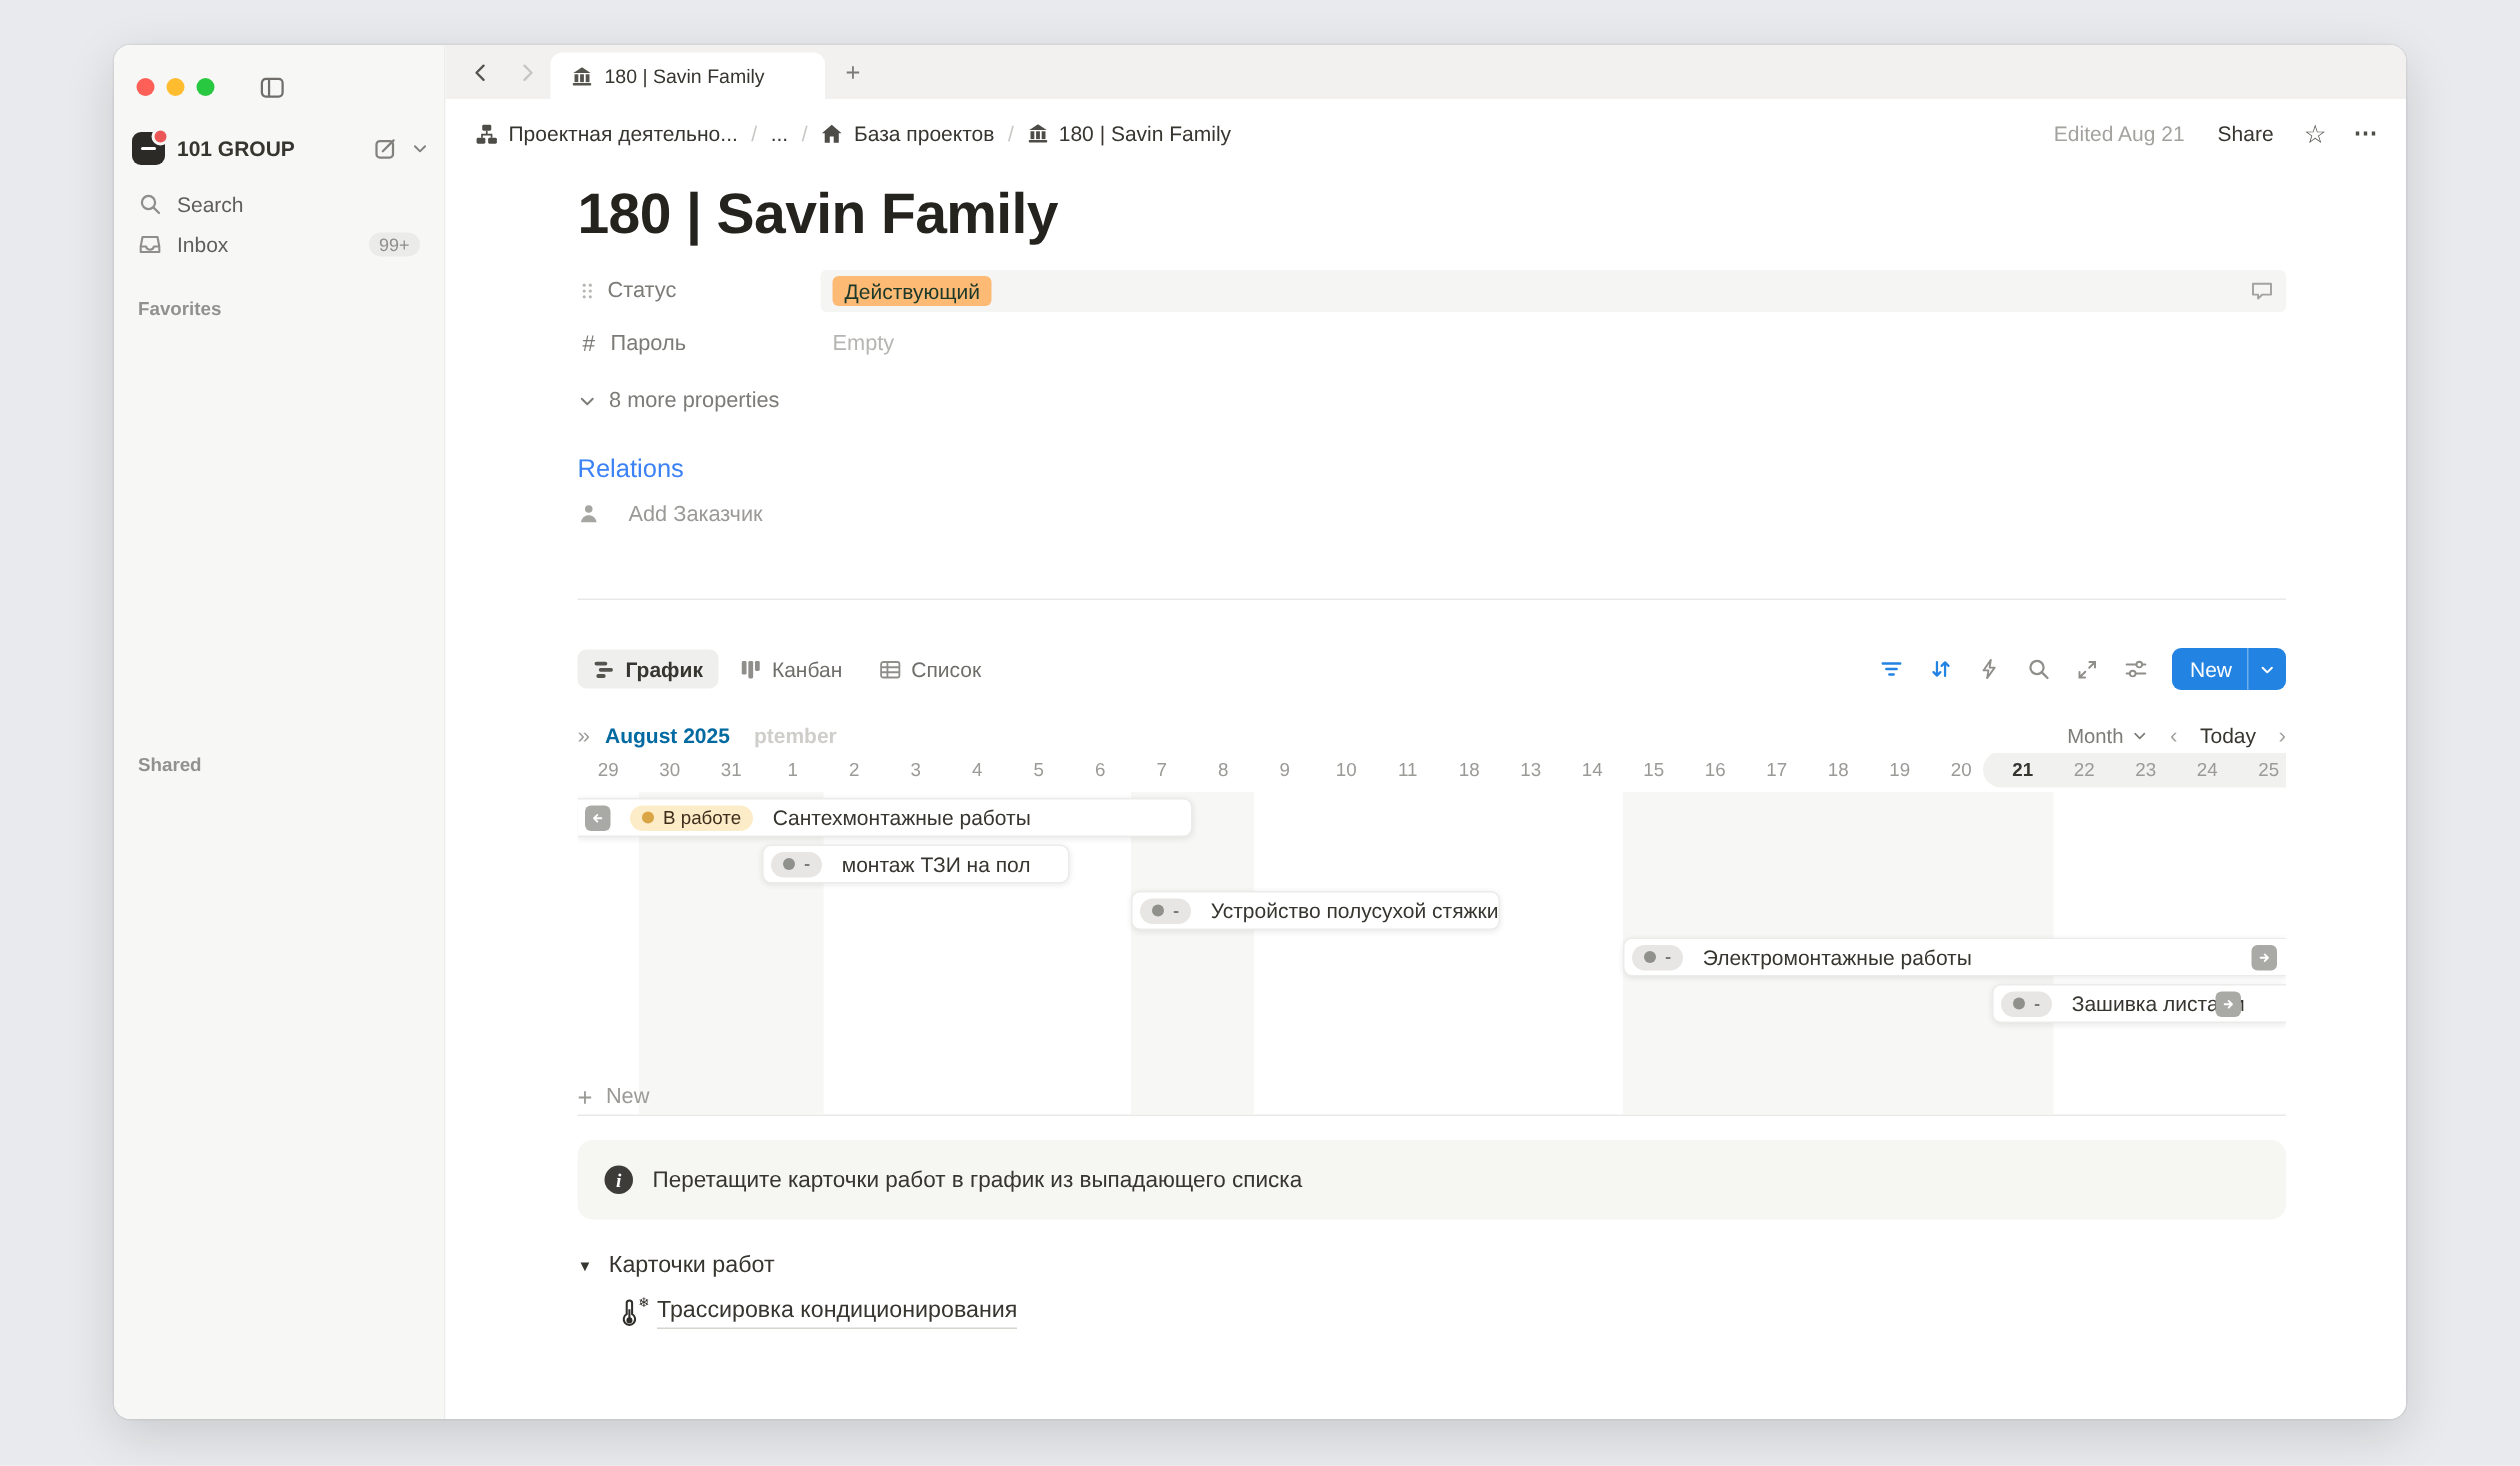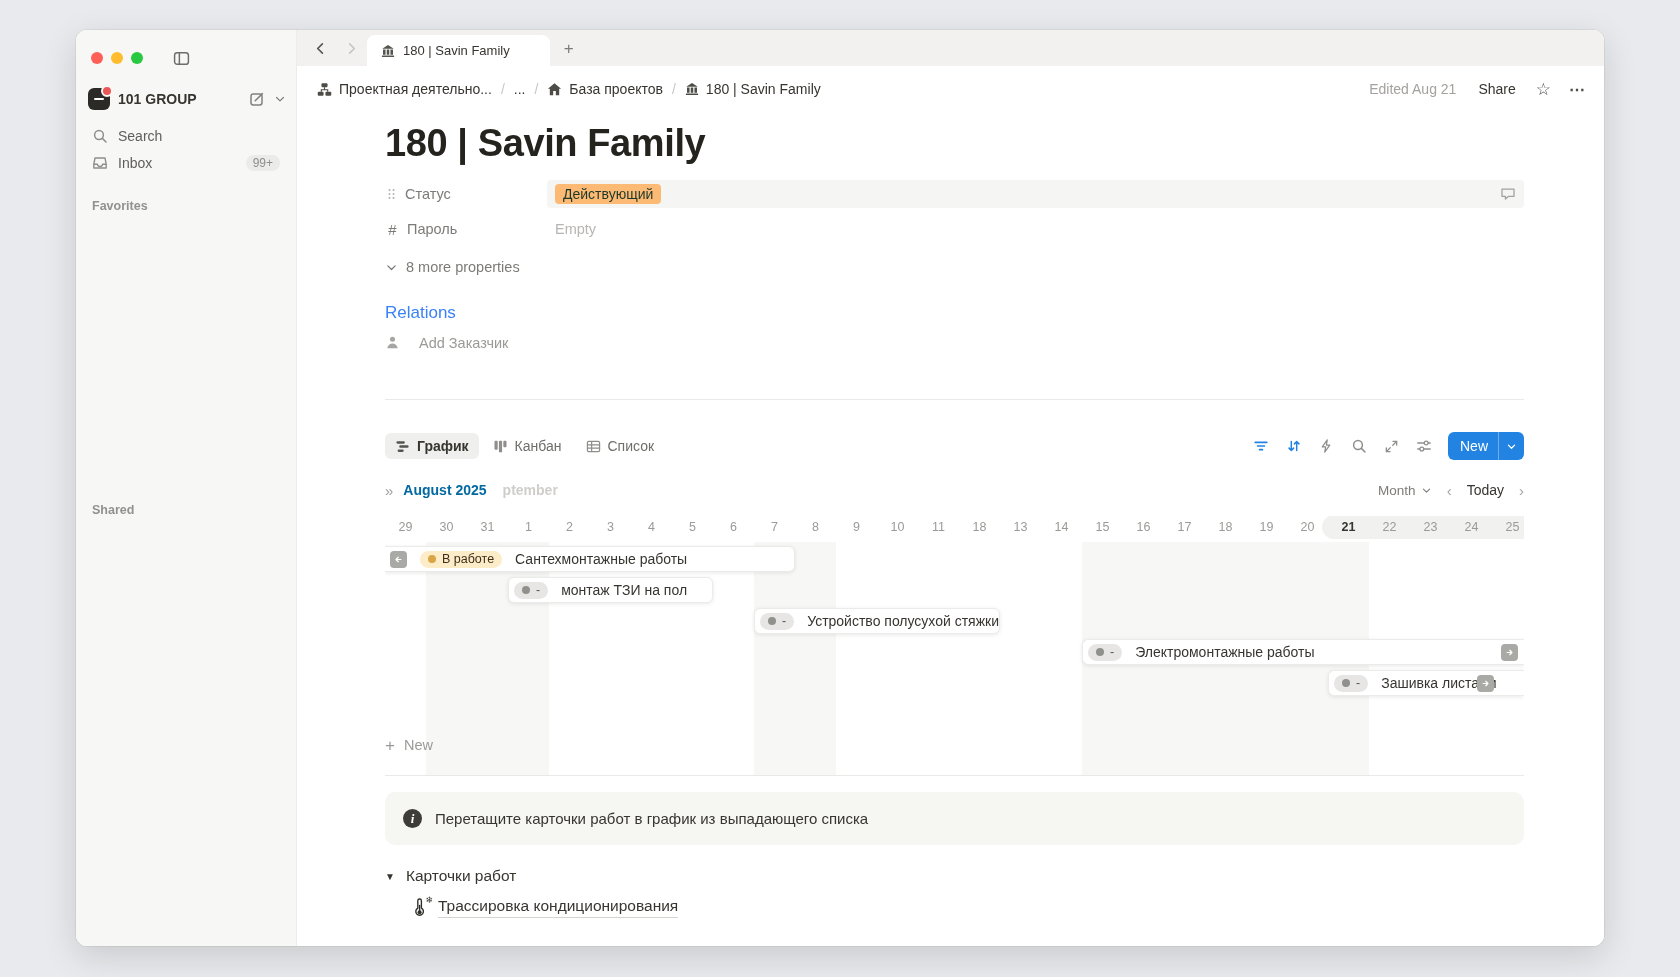--- a/index.html
+++ b/index.html
@@ -88,22 +88,22 @@
   
   .month-row{display:flex;align-items:center;margin-top:18px;height:20px;font-size:14px}
   .mr-skip{color:#a19f9c;margin-right:10px;font-size:15px}
   .mr-label{font-weight:700;color:#0369a1}
   .mr-ghost{font-weight:600;color:#cfcecb;margin-left:16px}
   .mr-right{margin-left:auto;display:flex;align-items:center;gap:15px}
   .mr-scale{display:flex;align-items:center;gap:5px;color:#7d7c78;font-size:13.5px}
   .mr-arr{color:#a3a29e;font-size:15px}
   .mr-today{color:#37352f;font-size:14px}
   
-  .tl{position:relative;margin-top:16px;overflow:hidden;border-bottom:1px solid #e9e9e7;
-    padding-bottom:18px}
+  .tl{position:relative;margin-top:2px;overflow:hidden;border-bottom:1px solid #e9e9e7;
+    }
   .tl-stripe{position:absolute;top:26px;bottom:0;background:#f7f7f5}
   .tl-dates{position:relative;display:flex;height:22px;align-items:center}
   .tl-today-pill{position:absolute;left:937px;right:-12px;top:-1px;height:24px;
     background:#f1f1ef;border-radius:12px 0 0 12px}
   .tl-day{width:41px;flex:none;text-align:center;font-size:12.5px;color:#9b9a97;
     position:relative;z-index:1}
   .tl-day.today{color:#37352f;font-weight:700}
   .tl-rows{position:relative;height:165px;margin-top:6px}
   .tl-bar{position:absolute;height:26px;background:#fff;border:1px solid #ebebe9;
     border-radius:6px;box-shadow:0 1px 4px rgba(15,15,15,.09);display:flex;align-items:center;

